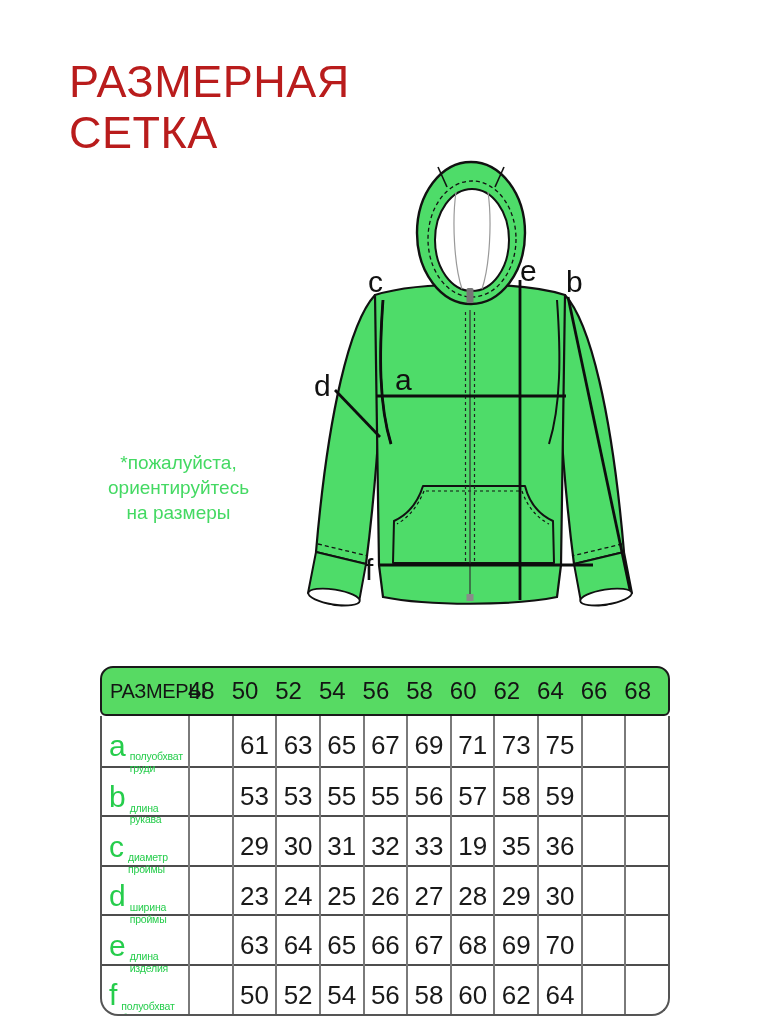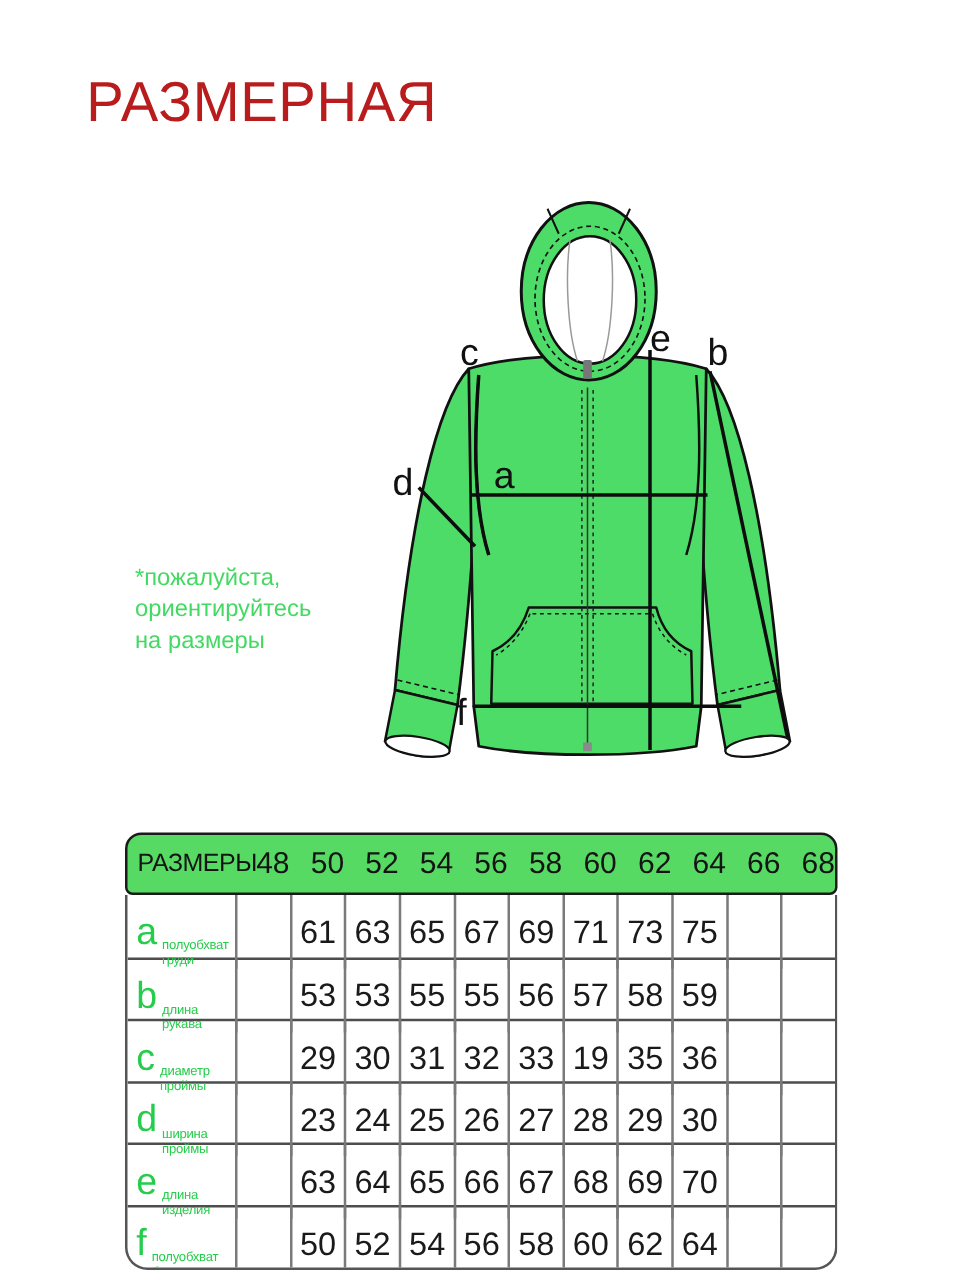--- a/index.html
+++ b/index.html
@@ -7,35 +7,35 @@
     width:768px;height:1024px;position:relative;overflow:hidden;
     background:#ffffff;font-family:"Liberation Sans", sans-serif;
   }
   .page-title{
     position:absolute;left:69px;top:56px;
     font-size:45px;line-height:1.14;letter-spacing:0.5px;
     color:#b91c1c;font-weight:400;
   }
   .note{
     position:absolute;left:108px;top:450px;
-    font-size:19px;line-height:1.32;color:#44d963;
+    font-size:19px;line-height:1.32;color:#44d963;text-align:center;
   }
   .hoodie-wrap{position:absolute;left:280px;top:150px;width:400px;height:500px;}
   .hoodie-wrap svg{display:block;width:400px;height:500px;}
   .meas-letter{font-family:"Liberation Sans",sans-serif;font-size:30px;fill:#111;}
 
   .sizetable{position:absolute;left:100px;top:666px;width:570px;}
   .thead{
     display:grid;grid-template-columns:86px repeat(11,1fr);
     height:50px;align-items:center;box-sizing:border-box;
     background:#57da63;border:2px solid #1a1a1a;
     border-radius:13px 13px 6px 6px;
   }
   .th{
-    text-align:right;font-size:24px;color:#141414;
+    text-align:left;font-size:24px;color:#141414;
   }
   .th.corner{
     text-align:left;padding-left:8px;font-size:20px;
     letter-spacing:-0.4px;white-space:nowrap;
   }
   .tbody{
     box-sizing:border-box;
     border:2px solid #555;border-top:none;
     border-radius:0 0 18px 18px;overflow:hidden;
   }
@@ -58,20 +58,21 @@
   .desc{
     font-size:10.5px;letter-spacing:-0.2px;
     color:#26cd4c;line-height:1.12;white-space:nowrap;margin-top:35px;
   }
 </style>
 </head>
 <body>
 
 <div class="page-title">
   <div>РАЗМЕРНАЯ</div>
+  <div>СЕТКА</div>
 </div>
 
 <div class="note">
   <div>*пожалуйста,</div>
   <div>ориентируйтесь</div>
   <div>на размеры</div>
 </div>
 
 <div class="hoodie-wrap">
 <svg viewBox="0 0 400 500" xmlns="http://www.w3.org/2000/svg">

